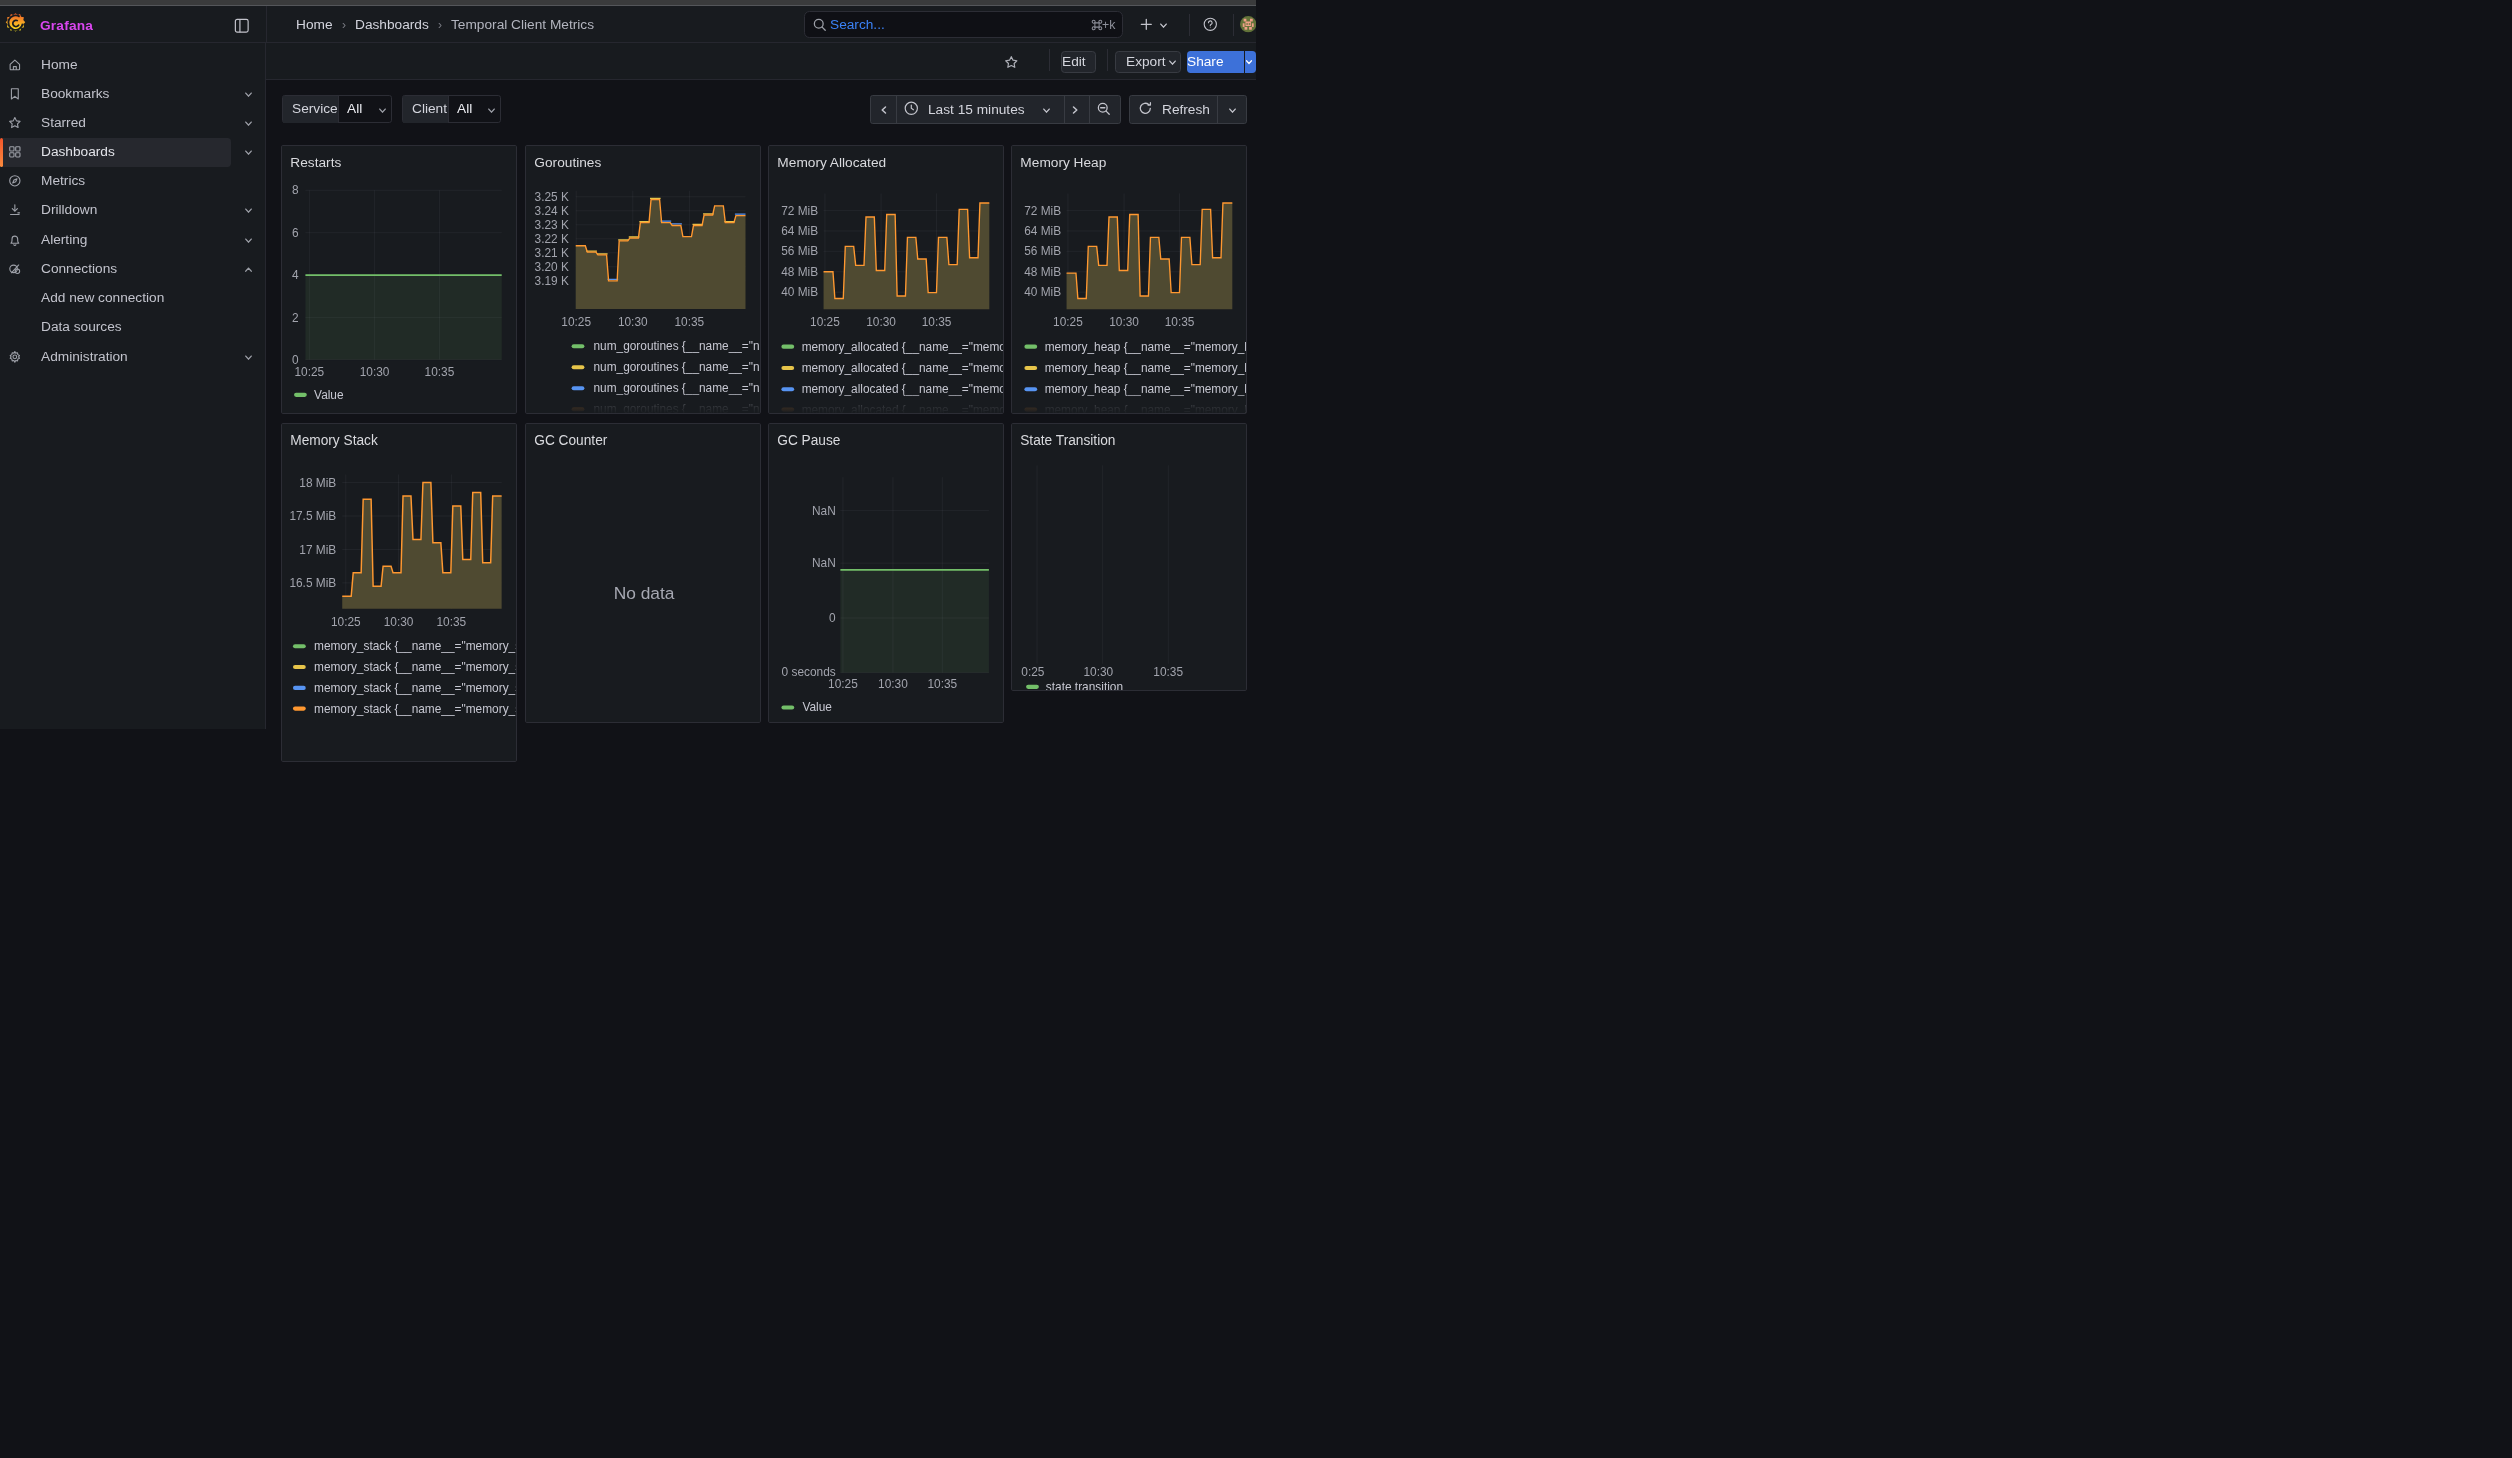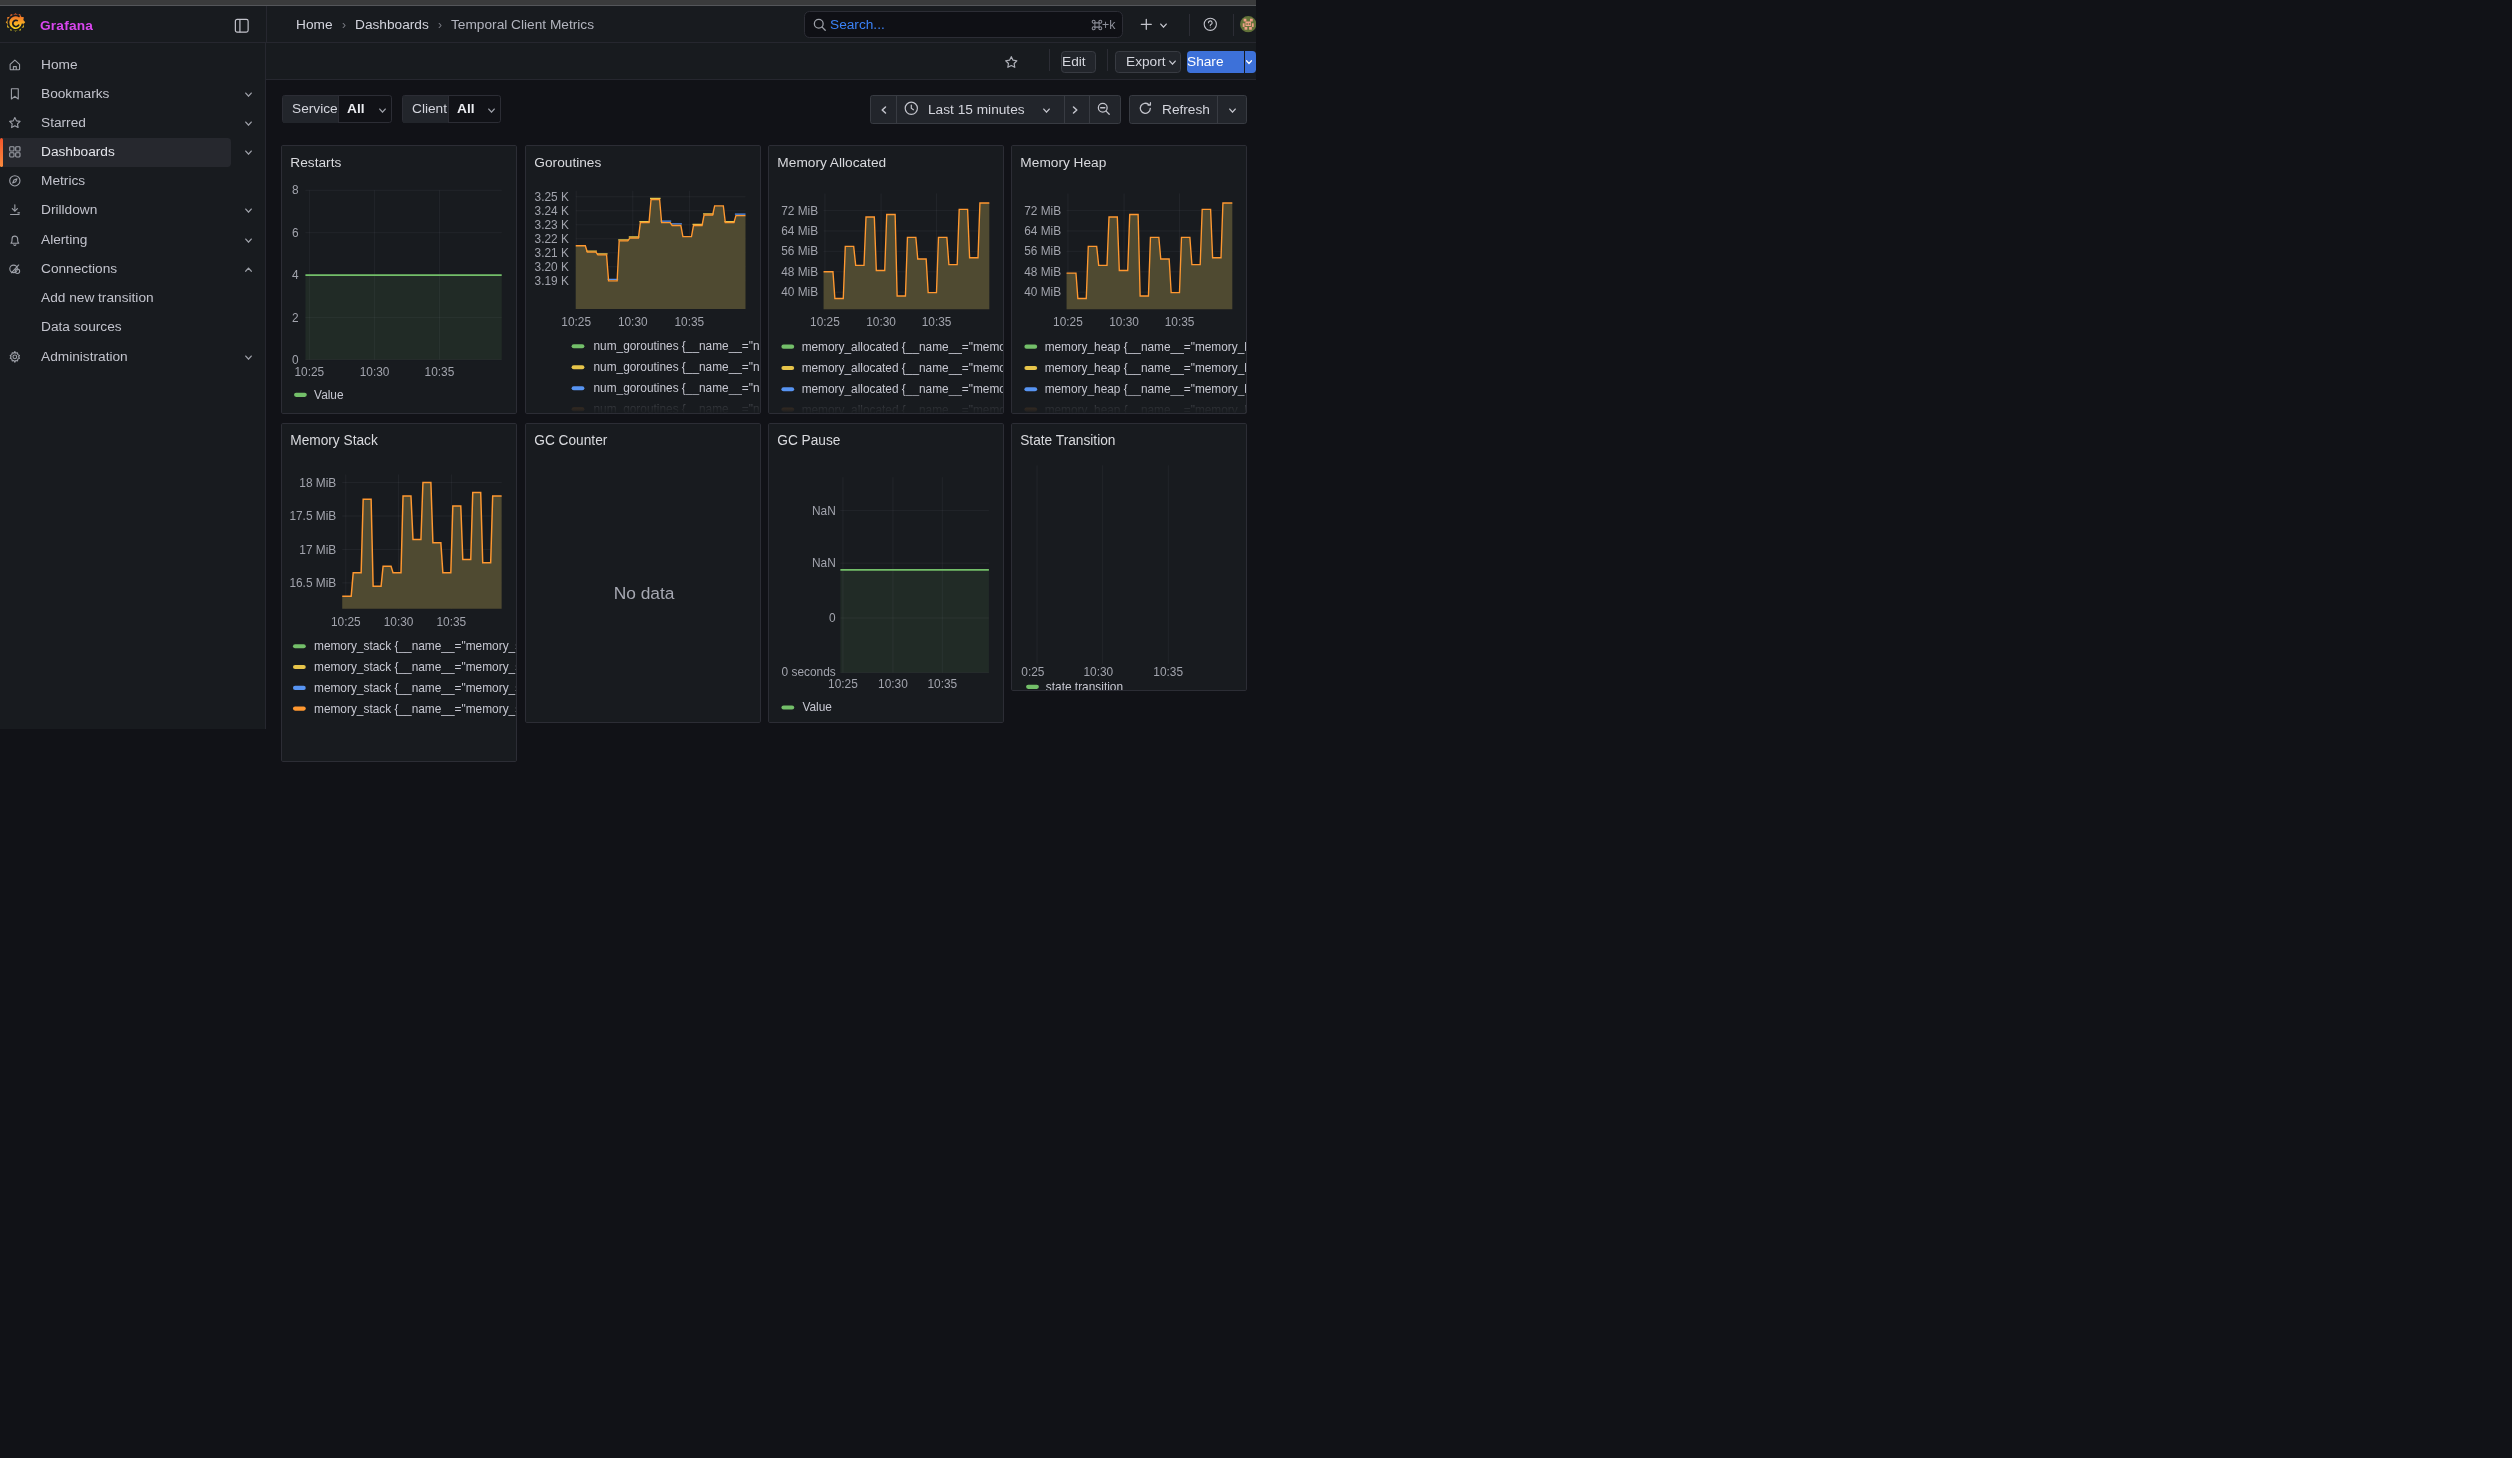--- a/index.html
+++ b/index.html
@@ -21,21 +21,21 @@
 .stxt{position:absolute;left:830px;top:10.5px;font-size:13.7px;color:#3b82f6}
 .ktxt{position:absolute;left:1104px;top:12px;font-size:12.3px;color:#8e909b}
 .vdiv{position:absolute;width:0.9px;background:#2c2d35}
 .btn{position:absolute;height:22px;background:#22252b;border:0.9px solid #383b42;border-radius:3.7px;font-size:13.7px;color:#d4d5dd;text-align:left;line-height:20px}
 .btn.blue{background:#3d71d9;border:none;color:#fff;font-weight:500;line-height:22px}
 .tgroup{position:absolute;top:95px;height:29px;background:#22252b;border:0.9px solid #383b42;border-radius:2.7px}
 .tseg{position:absolute;top:0;height:27px;border-left:0.9px solid #383b42}
 .ttxt{position:absolute;font-size:13.7px;color:#d4d5dd;font-weight:500}
 .filter{position:absolute;top:95px;height:28px;border:0.9px solid #2c2d35;border-radius:2.7px}
 .flabel{position:absolute;left:0;top:0;height:26.5px;background:#22252b;font-size:13.7px;color:#d4d5dd;line-height:26.5px;padding-left:9px;border-right:0.9px solid #2c2d35}
-.fval{position:absolute;top:0;height:26.5px;font-size:13.7px;color:#ecedf2;font-weight:700;line-height:26.5px}
+.fval{position:absolute;top:0;height:26.5px;font-size:13.7px;color:#ecedf2;font-weight:400;line-height:26.5px}
 .panel{position:absolute;background:#181b1f;border:0.9px solid #2c2d35;border-radius:1.8px;overflow:hidden}
 </style></head>
 <body>
 <div class="strip"></div>
 <div class="hdr1">
   <svg class="ic" style="left:4.6px;top:6px" width="21" height="24" viewBox="0 0 22 25">
 <defs>
         <linearGradient id="lg" x1="0" y1="1" x2="0" y2="0">
           <stop offset="0" stop-color="#fcee1f"></stop>
           <stop offset="1" stop-color="#f15b2a"></stop>
@@ -196,21 +196,21 @@
         <circle cx="6.5" cy="8" r="4.4"></circle>
         <circle cx="11" cy="10.8" r="2.6"></circle>
         <path d="M12.5 3.5 4 12.6"></path>
       </svg>
       <div class="mtxt">Connections</div>
       <svg class="ic" style="left:243px;top:9px" width="11" height="11" viewBox="0 0 12 12" fill="none" stroke="#9da0a8" stroke-width="1.5" stroke-linecap="round" stroke-linejoin="round">
         <path d="M3 7.8 6 4.5 9 7.8"></path>
       </svg>
     </div>
     <div class="mrow" style="top:241px">
-      <div class="mtxt">Add new transition</div>
+      <div class="mtxt">Add new connection</div>
     </div>
     <div class="mrow" style="top:270px">
       <div class="mtxt">Data sources</div>
     </div>
     <div class="mrow" style="top:300px">
       <svg class="ic" style="left:8.2px;top:7.3px" width="13.7" height="13.7" viewBox="0 0 16 16" fill="none" stroke="#9da0a8" stroke-width="1.3" stroke-linecap="round" stroke-linejoin="round">
         <circle cx="8" cy="8" r="2.2"></circle>
         <path d="M8 1.8l1 1.9 2.1-.4.4 2.1 1.9 1-1 1.6 1 1.6-1.9 1-.4 2.1-2.1-.4-1 1.9-1-1.9-2.1.4-.4-2.1-1.9-1 1-1.6-1-1.6 1.9-1 .4-2.1 2.1.4Z"></path>
       </svg>
       <div class="mtxt">Administration</div>

